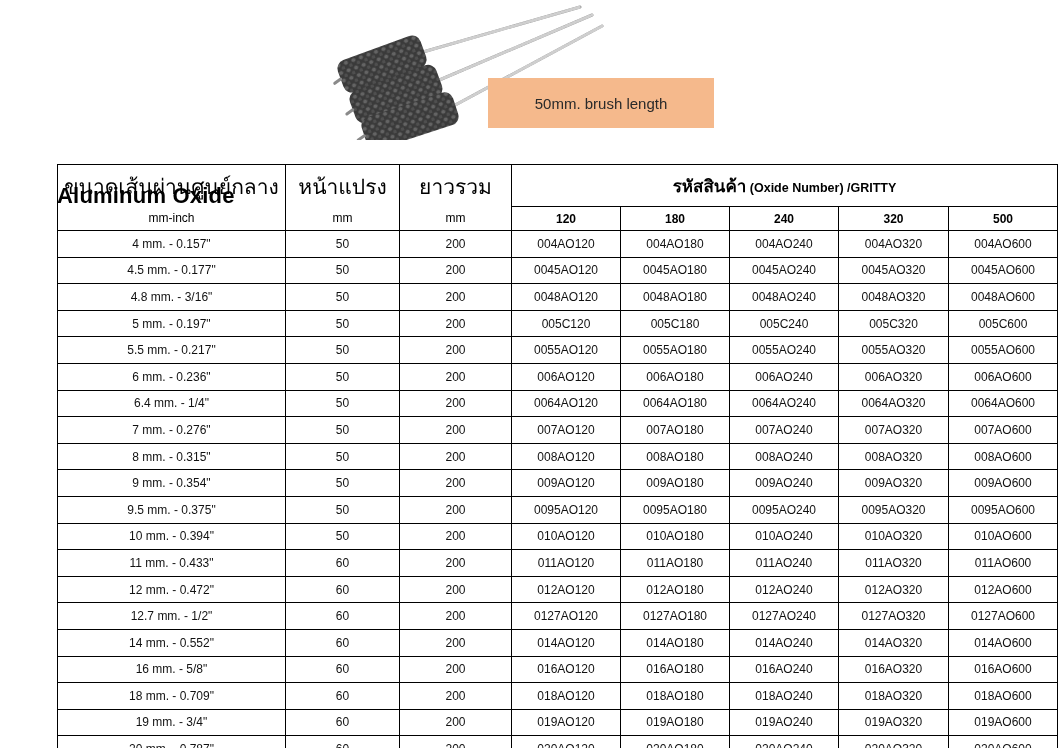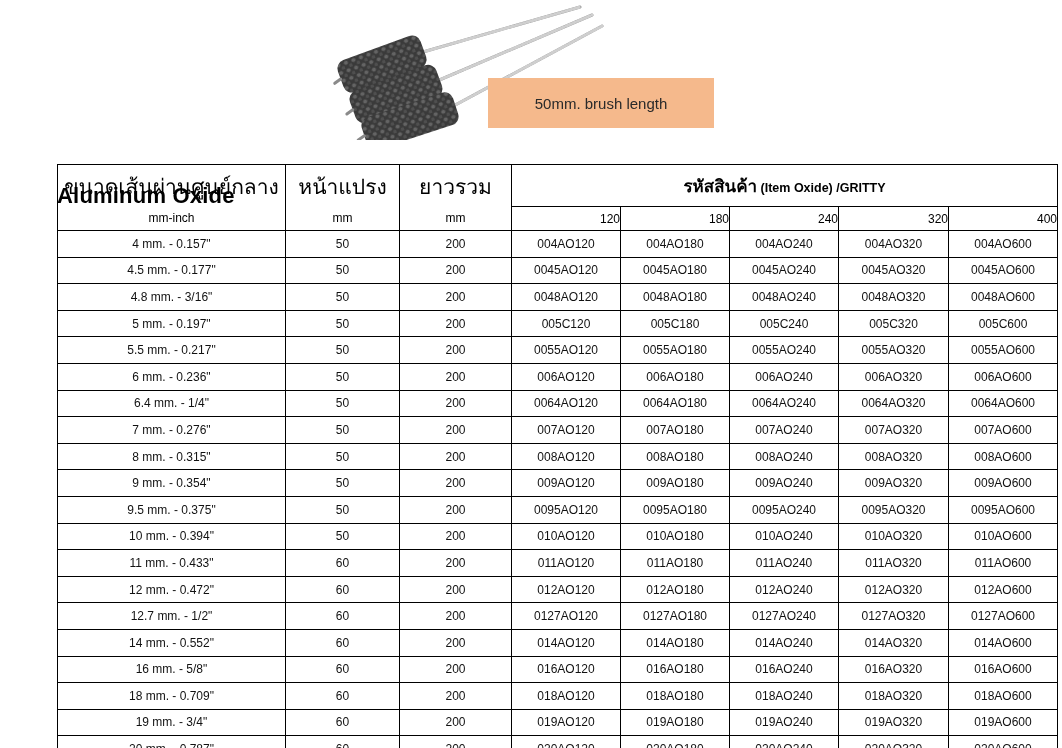--- a/index.html
+++ b/index.html
@@ -31,21 +31,21 @@
   .th-title {
     height:41px; display:flex; align-items:center; justify-content:center;
     font-size:21px; font-weight:normal;
   }
   .th-unit {
     height:22px; display:flex; align-items:center; justify-content:center;
     font-size:12px; font-weight:normal;
   }
   .code-head { height:41px; font-size:17px; font-weight:bold; }
   .code-head .sub { font-size:12.5px; font-weight:bold; }
-  .grit-row th { height:23px; font-size:12px; font-weight:normal;text-align:right; }
+  .grit-row th { height:23px; font-size:12px; font-weight:bold; }
   .spec tbody td { height:25.6px; font-size:12px; color:#111; }
 </style>
 </head>
 <body>
 
 <svg class="photo" viewBox="0 0 300 140" aria-hidden="true">
   <defs>
     <pattern id="nubs" width="8" height="8" patternUnits="userSpaceOnUse">
       <rect width="8" height="8" fill="#3a3a3a"></rect>
       <circle cx="2.5" cy="2.5" r="2.1" fill="#646464"></circle>
@@ -100,28 +100,28 @@
         <div class="th-unit">mm-inch</div>
       </th>
       <th rowspan="2">
         <div class="th-title">หน้าแปรง</div>
         <div class="th-unit">mm</div>
       </th>
       <th rowspan="2">
         <div class="th-title">ยาวรวม</div>
         <div class="th-unit">mm</div>
       </th>
-      <th colspan="5" class="code-head"><span>รหัสสินค้า</span><span class="sub"> (Item Oxide) /GRITTY</span></th>
+      <th colspan="5" class="code-head"><span>รหัสสินค้า</span><span class="sub"> (Oxide Number) /GRITTY</span></th>
     </tr>
     <tr class="grit-row">
       <th>120</th>
       <th>180</th>
       <th>240</th>
       <th>320</th>
-      <th>400</th>
+      <th>500</th>
     </tr>
   </thead>
   <tbody>
   <tr>
     <td>4 mm. - 0.157"</td>
     <td>50</td>
     <td>200</td>
     <td>004AO120</td>
   <td>004AO180</td>
         <td>004AO240</td>

